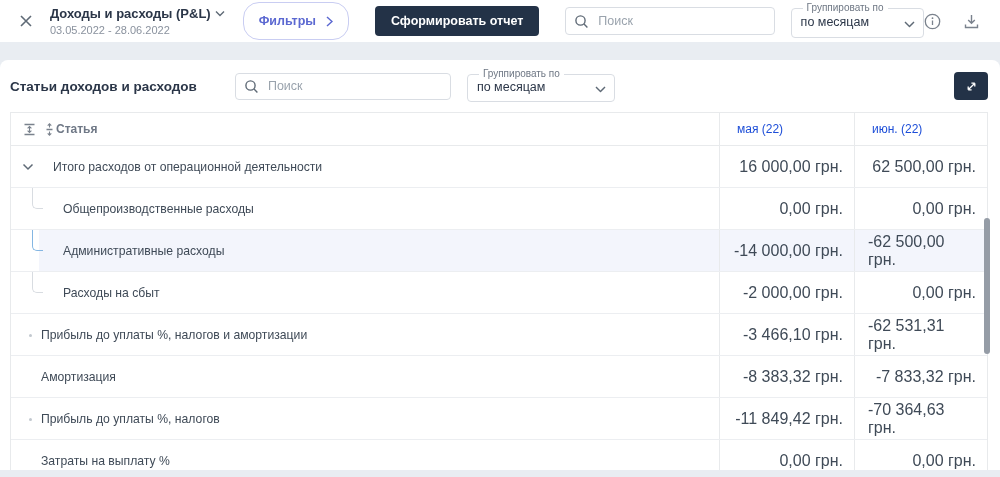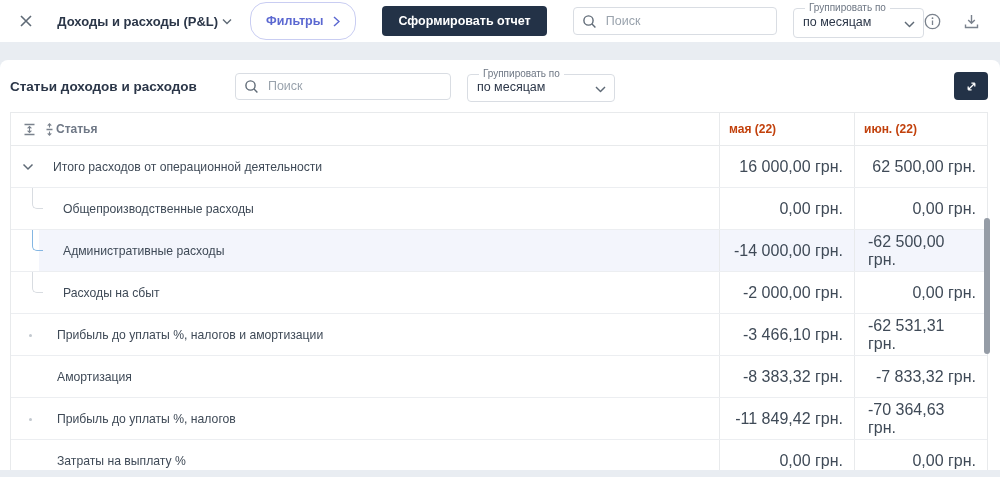--- a/index.html
+++ b/index.html
@@ -10,21 +10,21 @@
   }
   *{box-sizing:border-box; margin:0; padding:0;}
   html,body{width:1000px; height:477px; overflow:hidden;}
   body{font-family:"Liberation Sans", sans-serif; background:var(--page-bg); position:relative;}
 
   
   .topbar{position:absolute; top:0; left:0; width:1000px; height:42px; background:var(--surface);
           display:flex; align-items:center; padding:0 20px 0 14px;}
   .icon-btn{background:none; border:none; cursor:pointer; display:flex; align-items:center; justify-content:center; color:#7a828d;}
   .close-btn{width:26px; height:26px;}
-  .title-block{margin-left:20px; display:flex; flex-direction:column; justify-content:center;}
+  .title-block{margin-left:12px; display:flex; flex-direction:column; justify-content:center;}
   .title-row{display:flex; align-items:center; gap:4px;}
   .report-title{font-size:13px; font-weight:bold; color:var(--text-primary); white-space:nowrap;}
   .date-range{font-size:11px; color:var(--text-muted); margin-top:3px;}
   .filters-btn{margin-left:18px; height:38px; padding:0 15px; display:flex; align-items:center; gap:10px;
                background:var(--surface); border:1px solid var(--accent-border); border-radius:16px;
                color:var(--accent); font-size:12.5px; font-weight:bold; cursor:pointer; font-family:inherit;}
   .generate-btn{margin-left:26px; height:30px; padding:0 16px; background:var(--dark); border:none; border-radius:4px;
                 color:#fff; font-size:12.5px; font-weight:bold; cursor:pointer; font-family:inherit; white-space:nowrap;}
   .search-box{position:relative; display:flex; align-items:center;}
   .search-box .s-icon{position:absolute; left:9px; color:#5f6a76;}
@@ -52,39 +52,39 @@
   .expand-btn{width:34px; height:28px; background:var(--dark); border:none; border-radius:4px; cursor:pointer;
               display:flex; align-items:center; justify-content:center; color:#fff;}
 
   
   .table{margin:0 12px 0 10px; border-left:1px solid var(--table-line); border-right:1px solid var(--table-line);}
   .thead{height:34px; display:flex; align-items:center; border-top:1px solid var(--table-line);
          border-bottom:1px solid var(--table-line);}
   .thead .h-article{flex:1; display:flex; align-items:center; gap:0; padding-left:12px;
                     font-size:12px; font-weight:bold; color:#6f7886;}
   .h-icons{display:flex; align-items:center; gap:7px; color:#7a828d;}
-  .h-col{width:135px; align-self:stretch; display:flex; align-items:center; padding-left:9px;
-         border-left:1px solid var(--table-line); font-size:12px; font-weight:bold; color:#c2410c;}
+  .h-col{width:135px; align-self:stretch; display:flex; align-items:center; padding-left:17px;
+         border-left:1px solid var(--table-line); font-size:12px; font-weight:normal; color:#1d4ed8;}
   .h-col.last{width:133px;}
   .trow{height:42px; display:flex; position:relative; border-bottom:1px solid #eceef1; cursor:pointer;}
   .row-bg{position:absolute; left:28px; right:0; top:0; bottom:0; background:var(--row-highlight); z-index:0;}
   .c-article{flex:1; display:flex; align-items:center; position:relative; z-index:1;}
   .c-article .lbl{font-size:12.2px; color:var(--text-secondary);}
   .c-num{width:135px; display:flex; align-items:center; justify-content:flex-end; padding-right:11px;
          border-left:1px solid var(--table-line); font-size:16px; color:var(--text-secondary); z-index:1;padding-left:13px;}
   .c-num.last{width:133px;}
   .row-chev{margin:0 7px 0 11px; color:#5f6a76; display:flex;}
   .trow.parent .lbl{margin-left:12px;}
   .conn{position:absolute; left:21px; top:0; width:11px; height:21px;
         border-left:1px solid var(--tree-line); border-bottom:1px solid var(--tree-line); border-bottom-left-radius:5px;}
   .trow.highlight .conn{border-color:var(--tree-line-active);}
   .trow.child .lbl{margin-left:52px;}
   .leaf-dot{position:absolute; left:18px; top:50%; width:3px; height:3px; margin-top:-1px;
             border-radius:50%; background:#c2c8cf;}
-  .trow.dot .lbl, .trow.plain .lbl{margin-left:46px;}
+  .trow.dot .lbl, .trow.plain .lbl{margin-left:30px;}
 
   .v-scroll-thumb{position:absolute; right:10px; top:158px; width:6px; height:136px;
                   background:var(--scroll-thumb); border-radius:3px;}
   svg{display:block;}
 </style>
 </head>
 <body>
 
 <div class="topbar">
   <button class="icon-btn close-btn">
@@ -97,20 +97,21 @@
 
   <div class="title-block">
     <div class="title-row">
       <span class="report-title">Доходы и расходы (P&amp;L)</span>
       <span>
         <svg width="10" height="7" viewBox="0 0 10 7">
             <path d="M1 1.5 L5 5.5 L9 1.5" stroke="#5f6a76" stroke-width="1.4" fill="none"></path>
           </svg>
       </span>
     </div>
+    <span class="date-range">03.05.2022 - 28.06.2022</span>
   </div>
 
   <button class="filters-btn">
     <span>Фильтры</span>
     <span>
       <svg width="7" height="11" viewBox="0 0 7 11">
           <path d="M1 1 L6 5.5 L1 10" stroke="#5b68d1" stroke-width="1.5" fill="none"></path>
         </svg>
     </span>
   </button>

